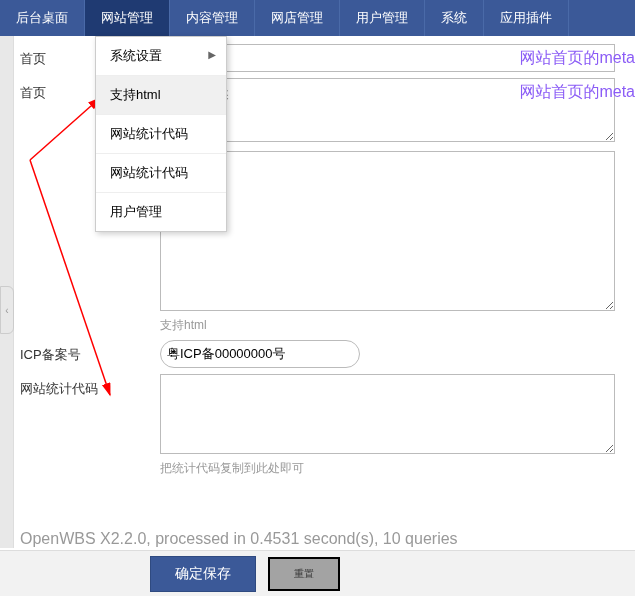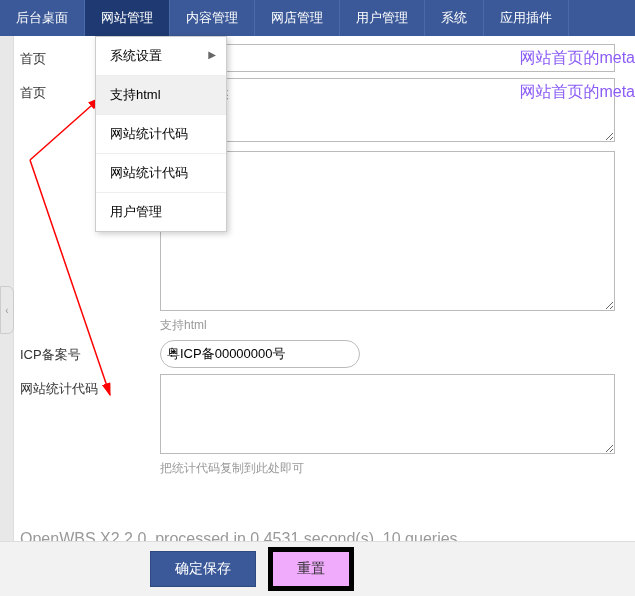--- a/index.html
+++ b/index.html
@@ -17,23 +17,23 @@
 .collapse-btn{position:absolute;left:0;top:250px;width:14px;height:48px;background:#e8e8e8;border:1px solid #ccc;border-radius:0 6px 6px 0;color:#999;text-align:center;line-height:48px;font-size:10px}
 .form-area{position:absolute;left:20px;right:0;top:0;bottom:0;padding-top:8px}
 .row{display:flex;margin-bottom:6px;align-items:flex-start}
 .lbl{width:140px;text-align:left;padding-right:10px;padding-top:6px;font-weight:normal;color:#333}
 .fld{flex:1;min-width:0}
 .fld input[type=text]{width:455px;height:28px;padding:0 6px;border:1px solid #bbb}
 .fld textarea{width:455px;padding:6px;border:1px solid #bbb;resize:both;font-family:inherit}
 .hint{color:#999;font-size:12px;margin-top:3px}
 .side-hint{color:#8b5cf6;font-size:16px;padding-top:4px;white-space:nowrap}
 .footer-info{position:absolute;left:20px;bottom:48px;color:#999;font-size:16px}
-.bottombar{position:absolute;left:0;right:0;bottom:0;height:55px;background:#f2f2f2;border-top:1px solid #ddd;display:flex;align-items:center;padding-left:150px;gap:12px}
+.bottombar{position:absolute;left:0;right:0;bottom:0;height:46px;background:#f2f2f2;border-top:1px solid #ddd;display:flex;align-items:center;padding-left:150px;gap:12px}
 .btn-primary{background:#3b5998;color:#fff;border:1px solid #2f4a80;padding:8px 24px;cursor:pointer;font-size:14px}
-.btn-default{background:#f0abfc;color:#333;border:5px solid #000000;padding:8px 24px;cursor:pointer;font-size:14px}
+.btn-default{background:#a3a3a3;color:#333;border:2px solid #000000;padding:8px 24px;cursor:pointer;font-size:10px}
 .arrows{position:absolute;top:0;left:0;pointer-events:none;z-index:50}
 .ta-big{height:160px}
 .ta-med{height:64px}
 .ta-stat{height:80px}
 </style>
 </head>
 <body>
 
 <div class="topnav" id="topnav">
     <div class="tab">后台桌面</div>

